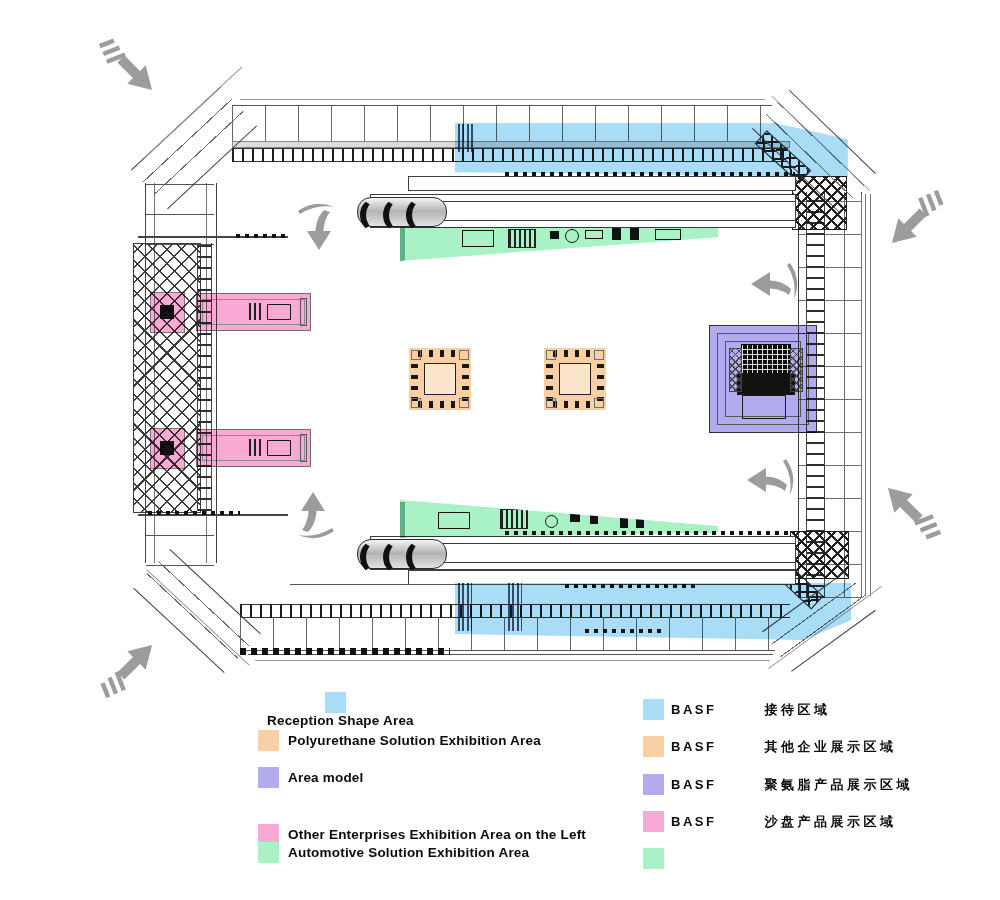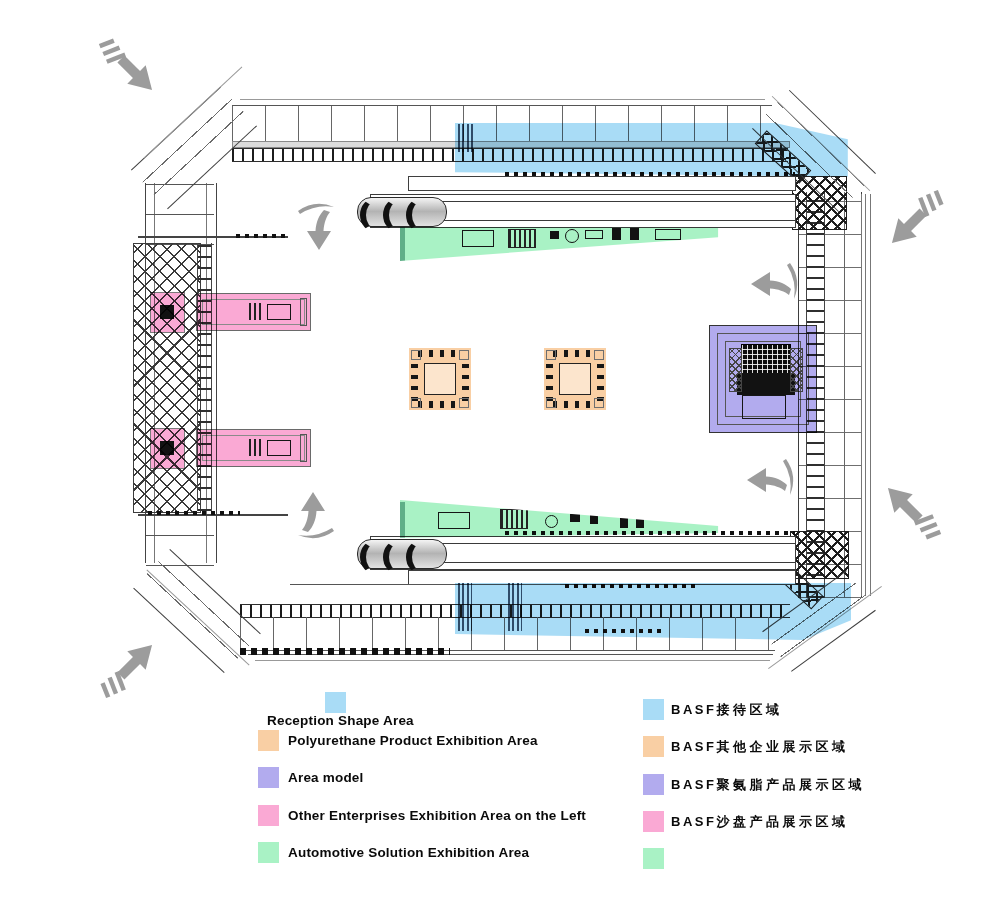--- a/index.html
+++ b/index.html
@@ -60,21 +60,21 @@
   
   .arrow{position:absolute;width:80px;height:42px;}
   .arrow svg,.curve svg{display:block;width:100%;height:100%;}
   .curve{position:absolute;width:44px;height:54px;}
   
   .lg-row{position:absolute;display:flex;align-items:center;}
   .lg-swatch{width:21px;height:21px;flex:0 0 21px;}
   .lg-label{margin-left:9px;font-size:13.5px;font-weight:bold;color:#0a0a0a;letter-spacing:.2px;white-space:nowrap;}
   .lg-label-zh{margin-left:7px;font-size:13px;font-weight:bold;color:#0a0a0a;white-space:nowrap;}
   .lg-label-zh .bs{letter-spacing:2.5px;}
-  .lg-label-zh .zh{letter-spacing:3.5px;}
+  .lg-label-zh .zh{letter-spacing:3.5px;margin-left:48px;}
 </style>
 </head>
 <body>
 
 <div id="canvas">
 
   <div class="thinline" style="left:240px;top:99px;width:525px;height:1px;"></div>
   <div class="band-posts" style="left:232px;top:105px;width:540px;height:36px;"></div>
   <div class="band-bar" style="left:232px;top:141px;width:556px;height:5px;"></div>
   <div class="band-ladder" style="left:232px;top:148px;width:556px;height:12px;"></div>
@@ -295,27 +295,27 @@
       </svg>
   </div>
 
   <div>
     <div class="lg-row" style="left:258px;top:692px;flex-direction:column;">
       <span class="lg-swatch" style="background-color: rgb(169, 220, 246);"></span>
       <span class="lg-label">Reception Shape Area</span>
     </div>
     <div class="lg-row" style="left:258px;top:730px;">
       <span class="lg-swatch" style="background-color: rgb(249, 207, 164);"></span>
-      <span class="lg-label">Polyurethane Product Exhibition Area</span>
+      <span class="lg-label">Polyurethane Solution Exhibition Area</span>
     </div>
     <div class="lg-row" style="left:258px;top:767px;">
       <span class="lg-swatch" style="background-color: rgb(178, 171, 238);"></span>
       <span class="lg-label">Area model</span>
     </div>
-    <div class="lg-row" style="left:258px;top:805px;">
+    <div class="lg-row" style="left:258px;top:824px;">
       <span class="lg-swatch" style="background-color: rgb(250, 169, 212);"></span>
       <span class="lg-label">Other Enterprises Exhibition Area on the Left</span>
     </div>
     <div class="lg-row" style="left:258px;top:842px;">
       <span class="lg-swatch" style="background-color: rgb(169, 242, 197);"></span>
       <span class="lg-label">Automotive Solution Exhibition Area</span>
     </div>
   </div>
 
   <div>

